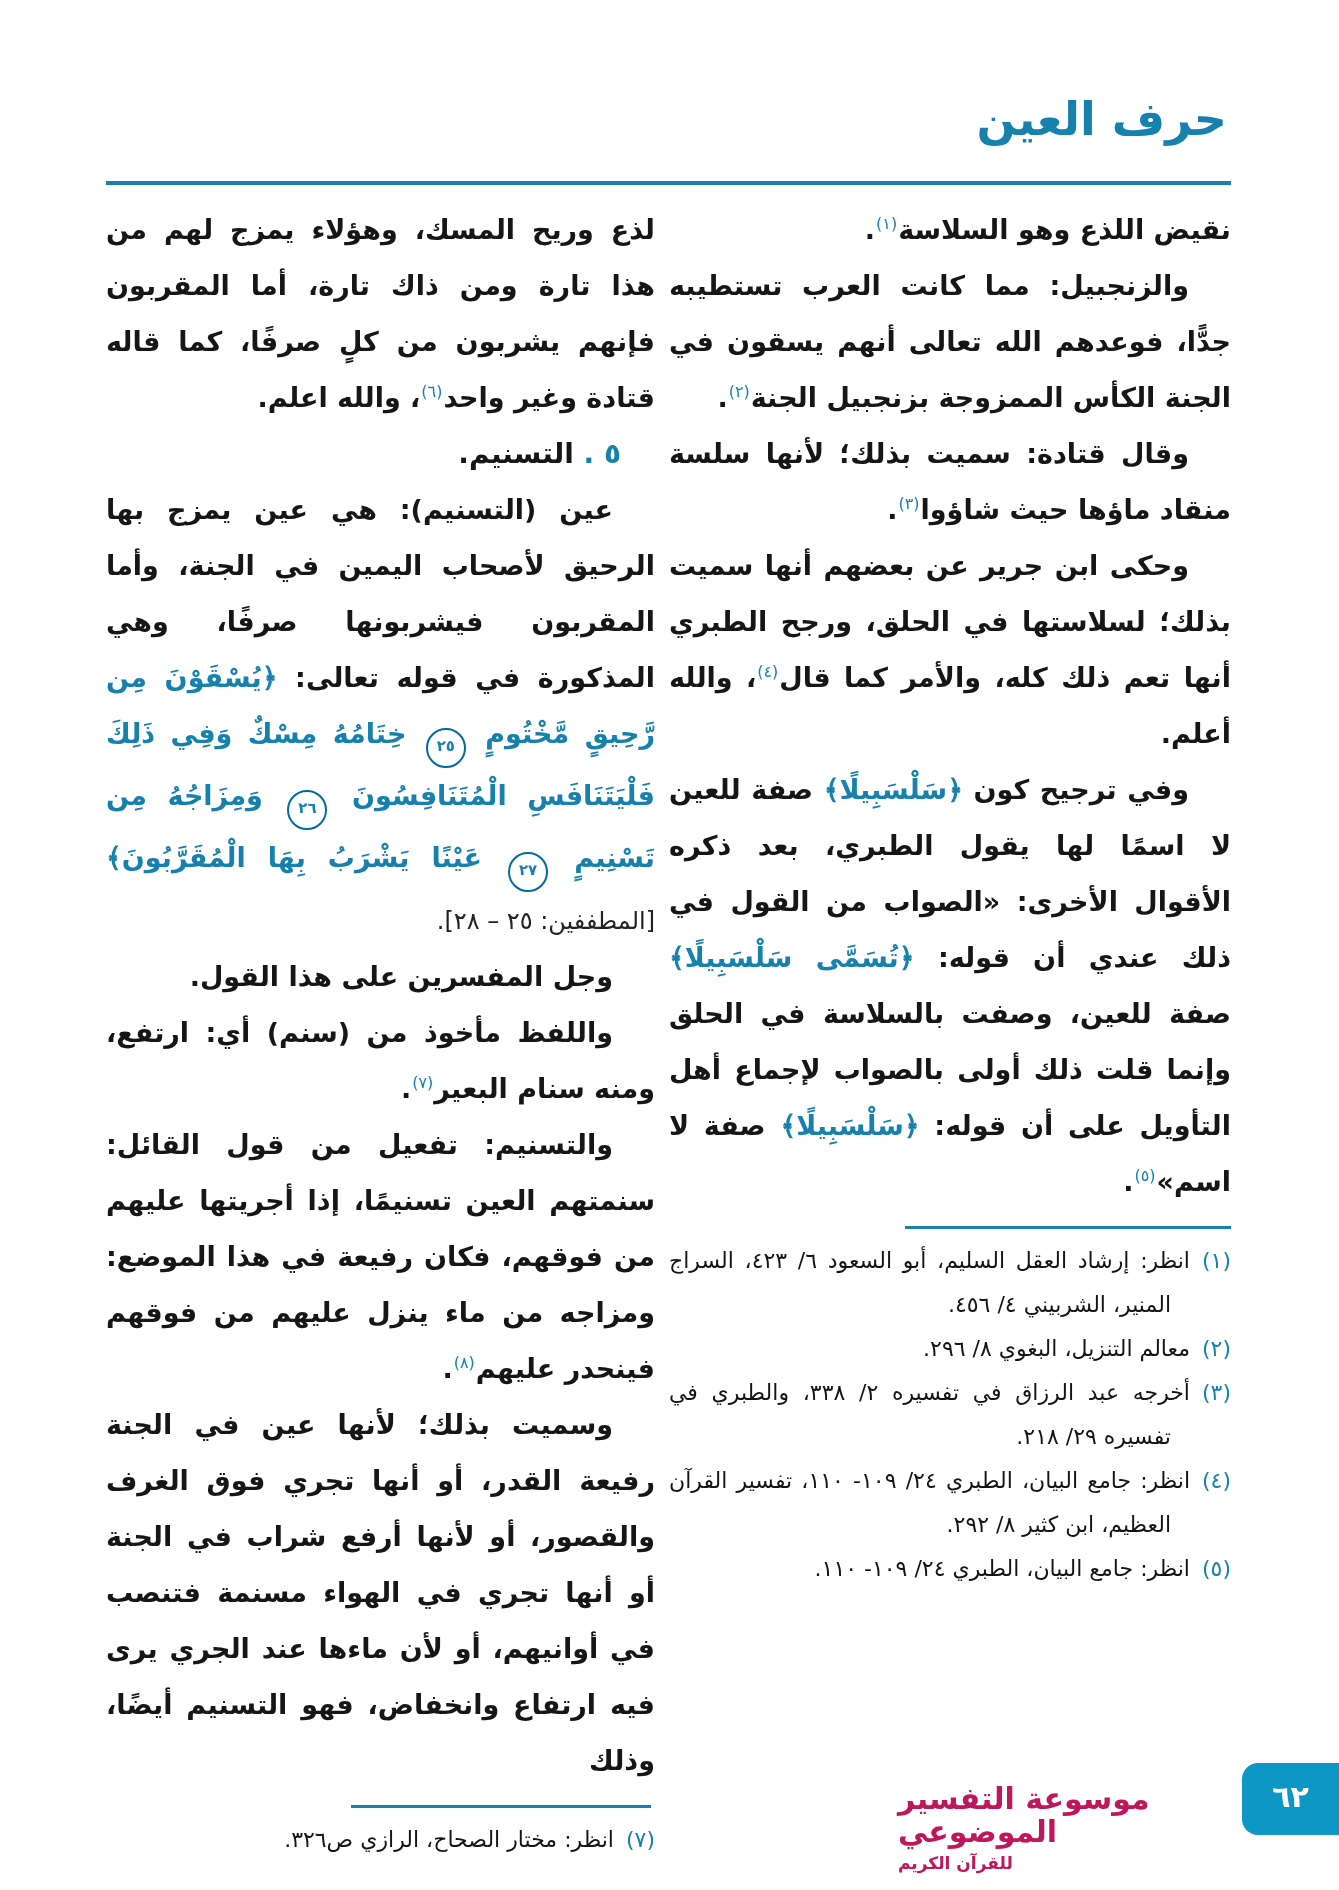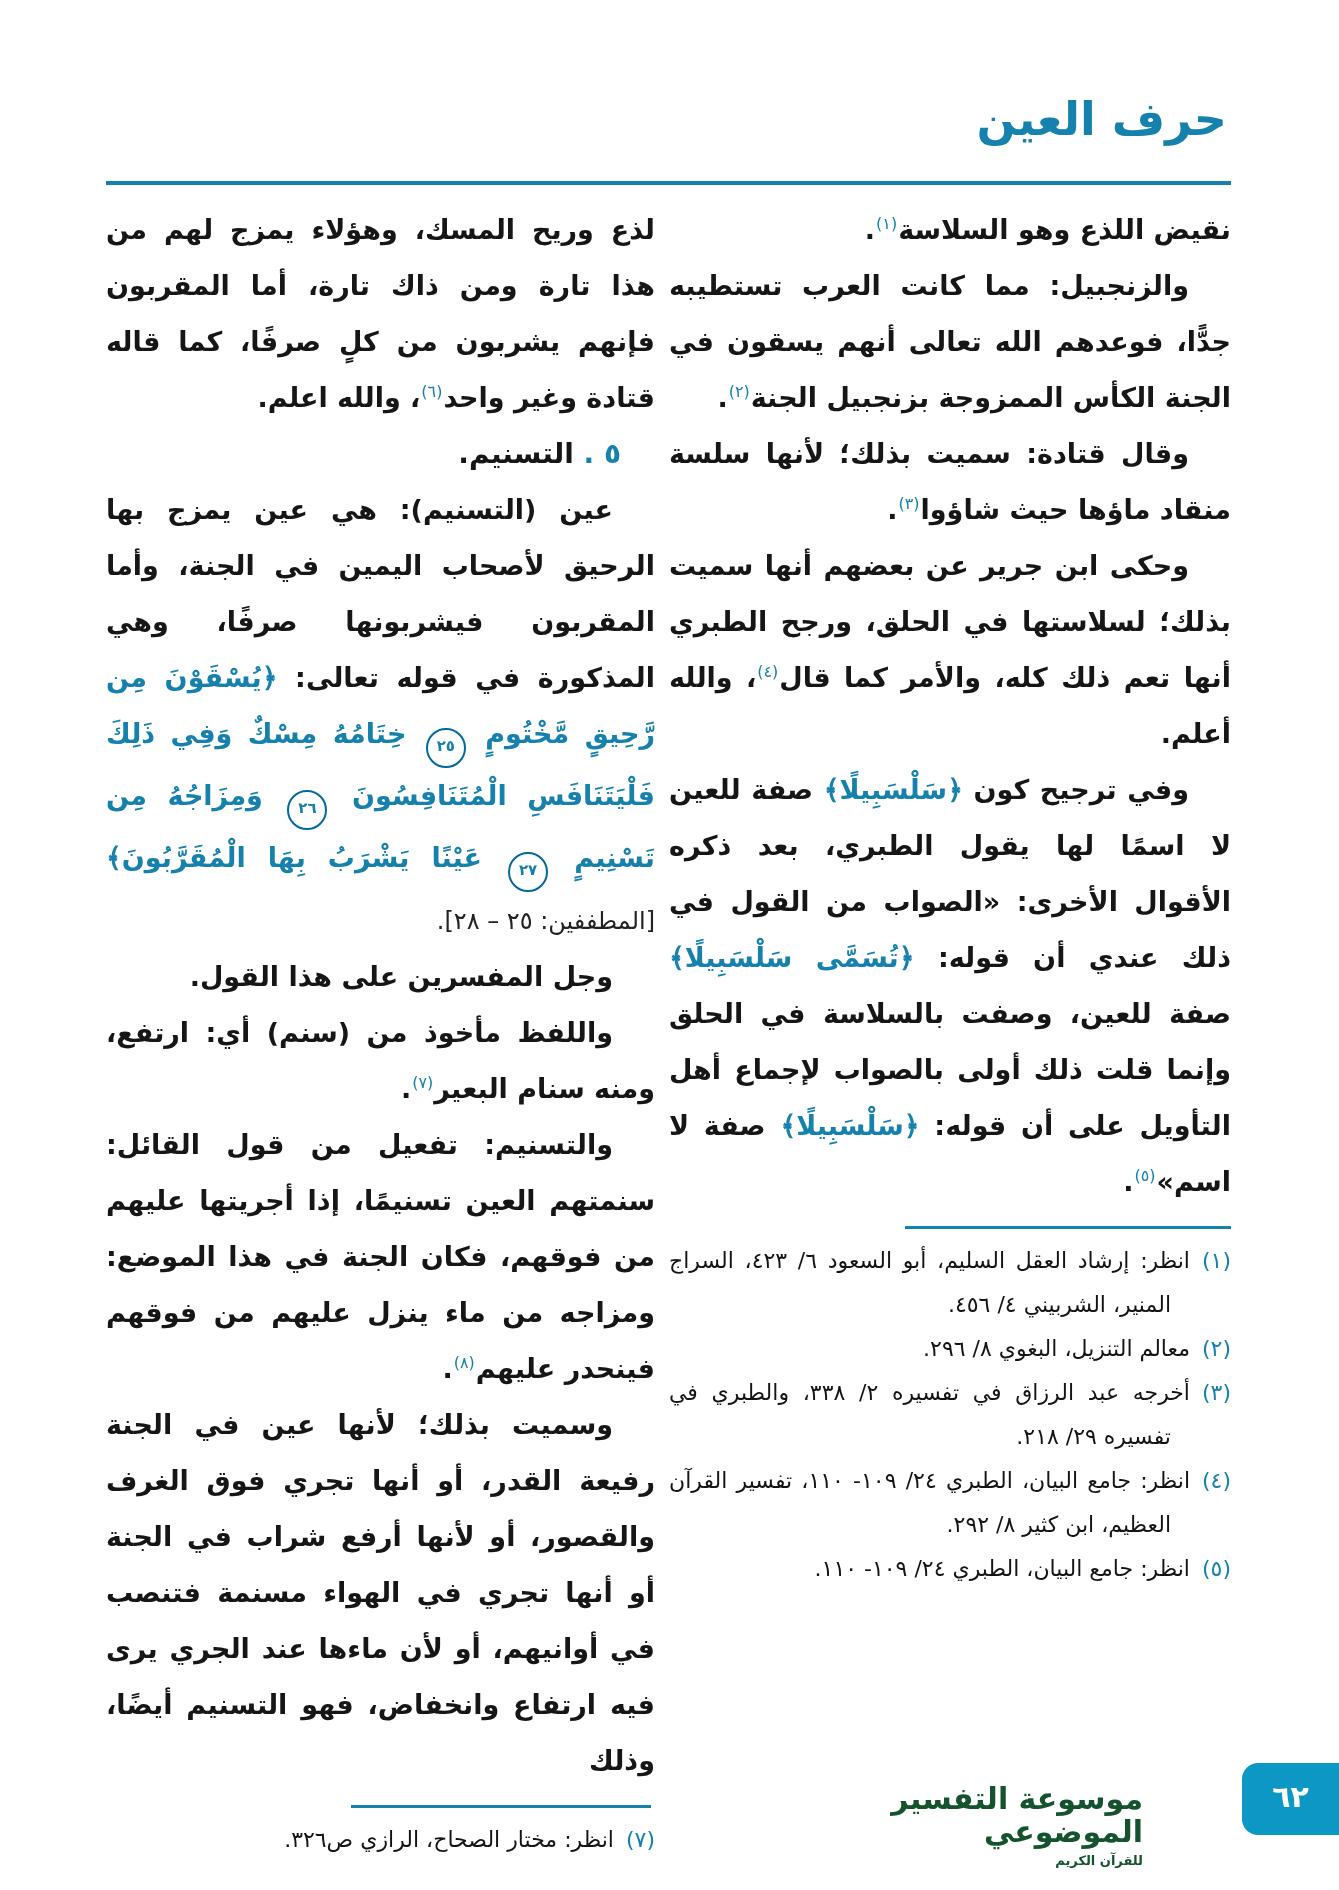--- a/index.html
+++ b/index.html
@@ -73,26 +73,26 @@
   .footnotes{
     margin:0;padding:0;list-style:none;
     font-size:22px;line-height:44px;
     font-weight:400;color:#141414;
     text-align:justify;
   }
   .footnote{padding-right:60px;text-indent:-60px;}
   .fn-num{color:#1781ad;margin-left:12px;}
   
   .logo{
-    position:absolute;top:1782px;right:196px;
-    width:260px;text-align:right;
-    color:#14532d;line-height:1.1;
+    position:absolute;top:1782px;right:181px;
+    width:260px;text-align:left;
+    color:#be185d;line-height:1.1;
   }
   .logo-title{font-size:30px;font-weight:700;}
-  .logo-subtitle{font-size:13px;font-weight:700;margin-top:6px;}
+  .logo-subtitle{font-size:17px;font-weight:700;margin-top:6px;}
   .page-badge{
     position:absolute;top:1763px;right:0;
     width:97px;height:72px;
     background:#0d97c4;
     border-radius:16px 0 0 16px;
     color:#ffffff;
     font-size:30px;font-weight:700;
     text-align:center;line-height:68px;
   }
 </style>
@@ -123,21 +123,21 @@
 
   <div class="col col-left">
     <p class="para noindent"><span>لذع وريح المسك، وهؤلاء يمزج لهم من هذا تارة ومن ذاك تارة، أما المقربون فإنهم يشربون من كلٍ صرفًا، كما قاله قتادة وغير واحد</span><sup class="fnref">(٦)</sup><span>، والله اعلم.</span></p>
 
     <p class="section-heading"><span class="heading-num">٥ .</span><span> التسنيم.</span></p>
 
     <p class="para"><span>عين (التسنيم): هي عين يمزج بها الرحيق لأصحاب اليمين في الجنة، وأما المقربون فيشربونها صرفًا، وهي المذكورة في قوله تعالى: </span><span class="quran">﴿يُسْقَوْنَ مِن رَّحِيقٍ مَّخْتُومٍ </span><span class="ayah-num">٢٥</span><span class="quran"> خِتَامُهُ مِسْكٌ وَفِي ذَلِكَ فَلْيَتَنَافَسِ الْمُتَنَافِسُونَ </span><span class="ayah-num">٢٦</span><span class="quran"> وَمِزَاجُهُ مِن تَسْنِيمٍ </span><span class="ayah-num">٢٧</span><span class="quran"> عَيْنًا يَشْرَبُ بِهَا الْمُقَرَّبُونَ﴾</span><span class="surah-ref"> [المطففين: ٢٥ – ٢٨].</span></p>
 
     <p class="para"><span>وجل المفسرين على هذا القول.</span></p>
     <p class="para"><span>واللفظ مأخوذ من (سنم) أي: ارتفع، ومنه سنام البعير</span><sup class="fnref">(٧)</sup><span>.</span></p>
-    <p class="para"><span>والتسنيم: تفعيل من قول القائل: سنمتهم العين تسنيمًا، إذا أجريتها عليهم من فوقهم، فكان الجنة في هذا الموضع: ومزاجه من ماء ينزل عليهم من فوقهم فينحدر عليهم</span><sup class="fnref">(٨)</sup><span>.</span></p>
+    <p class="para"><span>والتسنيم: تفعيل من قول القائل: سنمتهم العين تسنيمًا، إذا أجريتها عليهم من فوقهم، فكان رفيعة في هذا الموضع: ومزاجه من ماء ينزل عليهم من فوقهم فينحدر عليهم</span><sup class="fnref">(٨)</sup><span>.</span></p>
     <p class="para"><span>وسميت بذلك؛ لأنها عين في الجنة رفيعة القدر، أو أنها تجري فوق الغرف والقصور، أو لأنها أرفع شراب في الجنة أو أنها تجري في الهواء مسنمة فتنصب في أوانيهم، أو لأن ماءها عند الجري يرى فيه ارتفاع وانخفاض، فهو التسنيم أيضًا، وذلك</span></p>
 
     <div class="fn-sep left-col"></div>
     <ul class="footnotes">
       <li class="footnote"><span class="fn-num">(٧)</span><span>انظر: مختار الصحاح، الرازي ص٣٢٦.</span></li>
 
     </ul>
   </div>
 
   <div class="logo">

